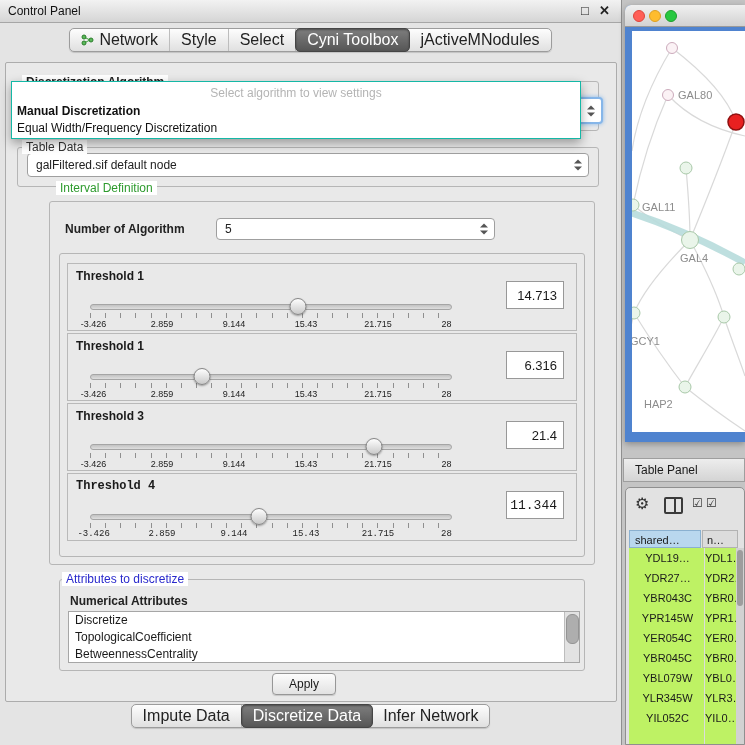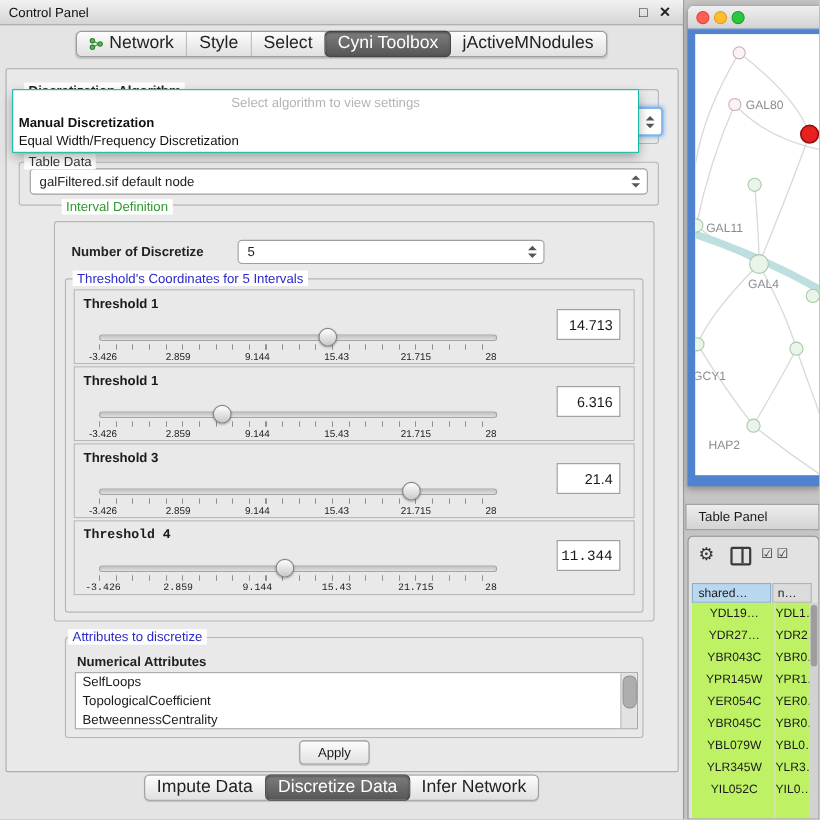--- a/index.html
+++ b/index.html
@@ -177,31 +177,30 @@
         <span class="cb-text">galFiltered.sif default node</span>
         <span class="stepper">
             <span class="up"></span>
             <span class="dn"></span>
           </span>
       </div>
 
       <div class="groupbox" style="left:43px;top:138px;width:544px;height:362px;"></div>
       <div class="grouptitle gt-green" style="left:50px;top:118px;">Interval Definition</div>
 
-      <div class="lbl bold" style="left:59px;top:159px;">Number of Discretize</div>
+      <div class="lbl bold" style="left:59px;top:159px;">Number of Algorithm</div>
       <div class="combo" style="left:210px;top:155px;width:277px;height:20px;">
         <span class="cb-text">5</span>
         <span class="stepper">
             <span class="up"></span>
             <span class="dn"></span>
           </span>
       </div>
 
       <div class="groupbox" style="left:53px;top:190px;width:524px;height:302px;"></div>
-      <div class="grouptitle gt-blue" style="left:60px;top:183px;">Threshold's Coordinates for 5 Intervals</div>
 
       <div class="thr" style="top:200px;">
         <div class="thr-label">Threshold 1</div>
         <div class="slider">
           <div class="track"></div>
           <div class="handle" style="left: 57.7197%;"></div>
           <div class="ticks"></div>
           <div class="scale">
             <span>-3.426</span>
             <span>2.859</span>
@@ -265,21 +264,21 @@
             <span>28</span>
           </div>
         </div>
         <div class="valbox">11.344</div>
       </div>
 
       <div class="groupbox" style="left:53px;top:516px;width:524px;height:90px;"></div>
       <div class="grouptitle gt-blue" style="left:56px;top:509px;text-align:right;">Attributes to discretize</div>
       <div class="lbl bold" style="left:64px;top:531px;">Numerical Attributes</div>
       <div class="attrlist" style="left:62px;top:548px;width:510px;height:50px;">
-        <div class="li">SelfLoops</div>
+        <div class="li">Discretize</div>
         <div class="li">TopologicalCoefficient</div>
         <div class="li">BetweennessCentrality</div>
         <div class="vscroll">
           <div class="vthumb" style="height:28px;"></div>
         </div>
       </div>
 
       <div class="btn" style="left:266px;top:610px;width:62px;height:20px;line-height:20px;">Apply</div>
     </div>
 

